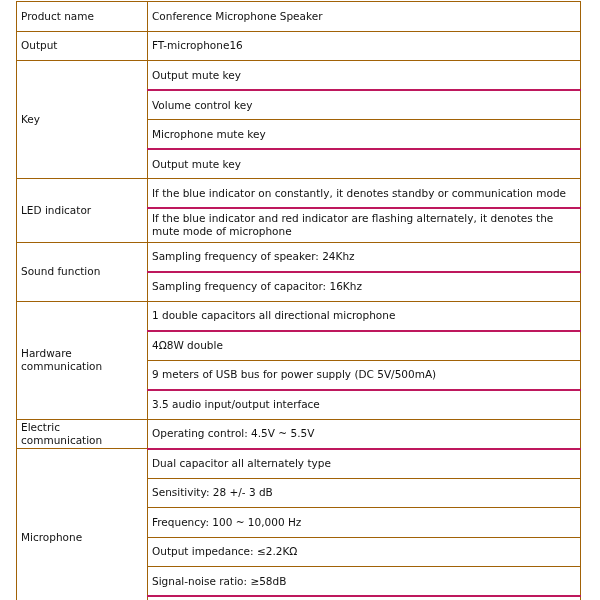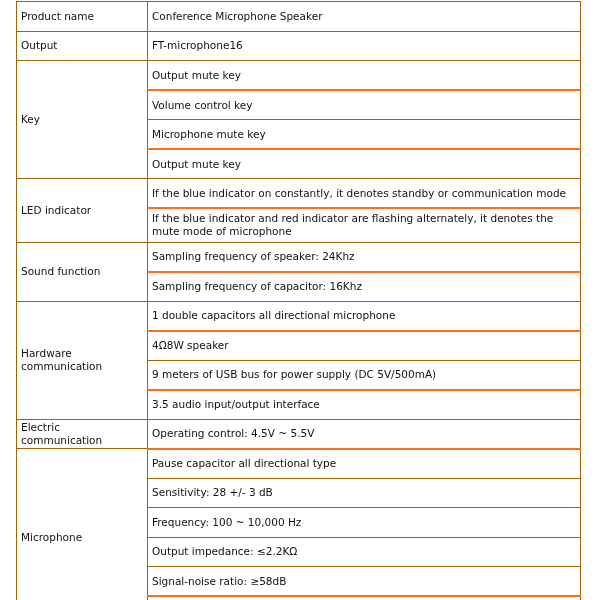--- a/index.html
+++ b/index.html
@@ -16,21 +16,21 @@
     .spec-table td {
       border: 1px solid #a16207;
       padding: 0 4px;
       vertical-align: middle;
       line-height: 13px;
     }
     .spec-table col.c1 { width: 131px; }
     .spec-table col.c2 { width: 433px; }
     .spec-table tr { height: 29.5px; }
     .spec-table tr.tall { height: 34px; }
-    .spec-table td.sub-top { border-top: 2px solid #f97316; }
+    .spec-table td.sub-top { border-top: 2px solid #be185d; }
   </style>
 </head>
 <body>
 
 <table class="spec-table">
   <colgroup>
       <col class="c1">
       <col class="c2">
     </colgroup>
   <tbody>
@@ -71,37 +71,37 @@
     </tr>
     <tr>
       <td class="sub-top">Sampling frequency of capacitor: 16Khz</td>
     </tr>
 
     <tr>
       <td rowspan="4">Hardware communication</td>
       <td>1 double capacitors all directional microphone</td>
     </tr>
     <tr>
-      <td class="sub-top">4Ω8W speaker</td>
+      <td class="sub-top">4Ω8W double</td>
     </tr>
     <tr>
       <td>9 meters of USB bus for power supply (DC 5V/500mA)</td>
     </tr>
     <tr>
       <td class="sub-top">3.5 audio input/output interface</td>
     </tr>
 
     <tr>
       <td>Electric communication</td>
       <td>Operating control: 4.5V ~ 5.5V</td>
     </tr>
 
     <tr>
       <td rowspan="6">Microphone</td>
-      <td class="sub-top">Pause capacitor all directional type</td>
+      <td class="sub-top">Dual capacitor all alternately type</td>
     </tr>
     <tr>
       <td>Sensitivity: 28 +/- 3 dB</td>
     </tr>
     <tr>
       <td>Frequency: 100 ~ 10,000 Hz</td>
     </tr>
     <tr>
       <td>Output impedance: ≤2.2KΩ</td>
     </tr>

